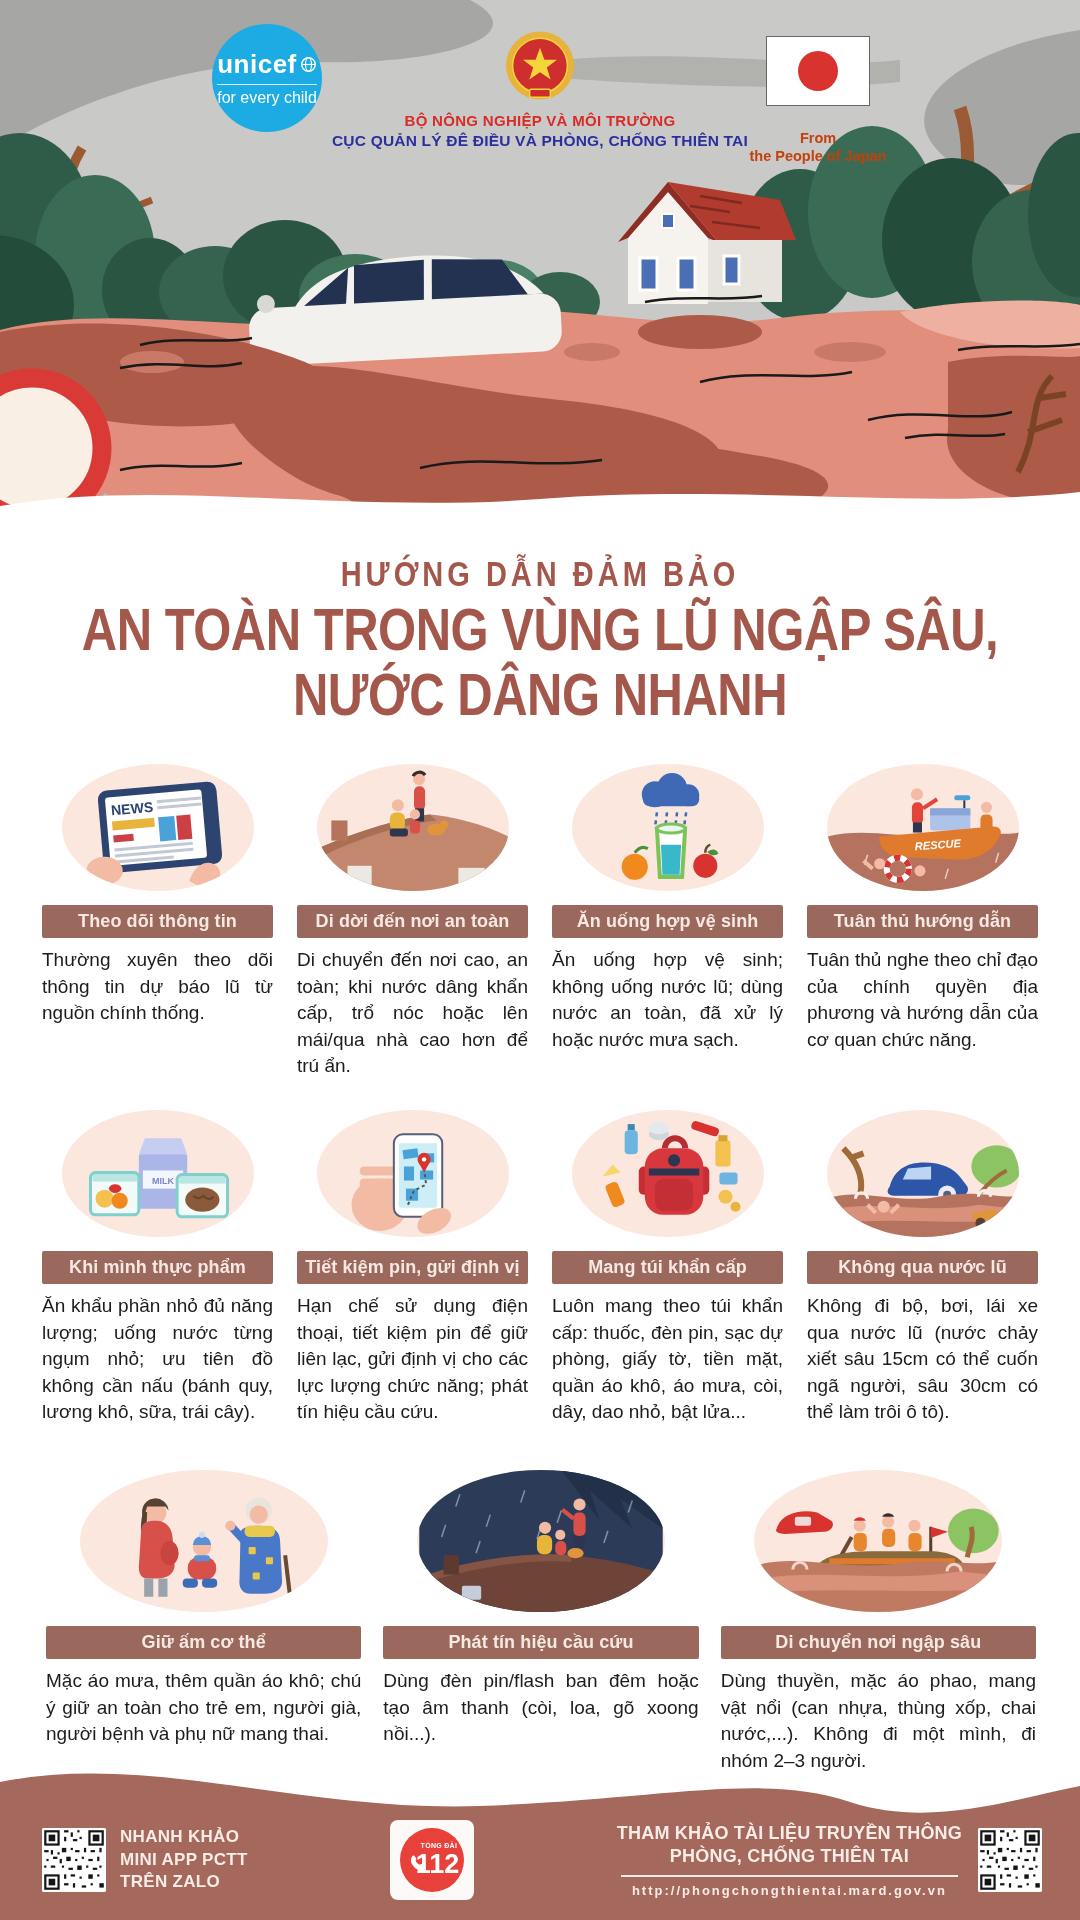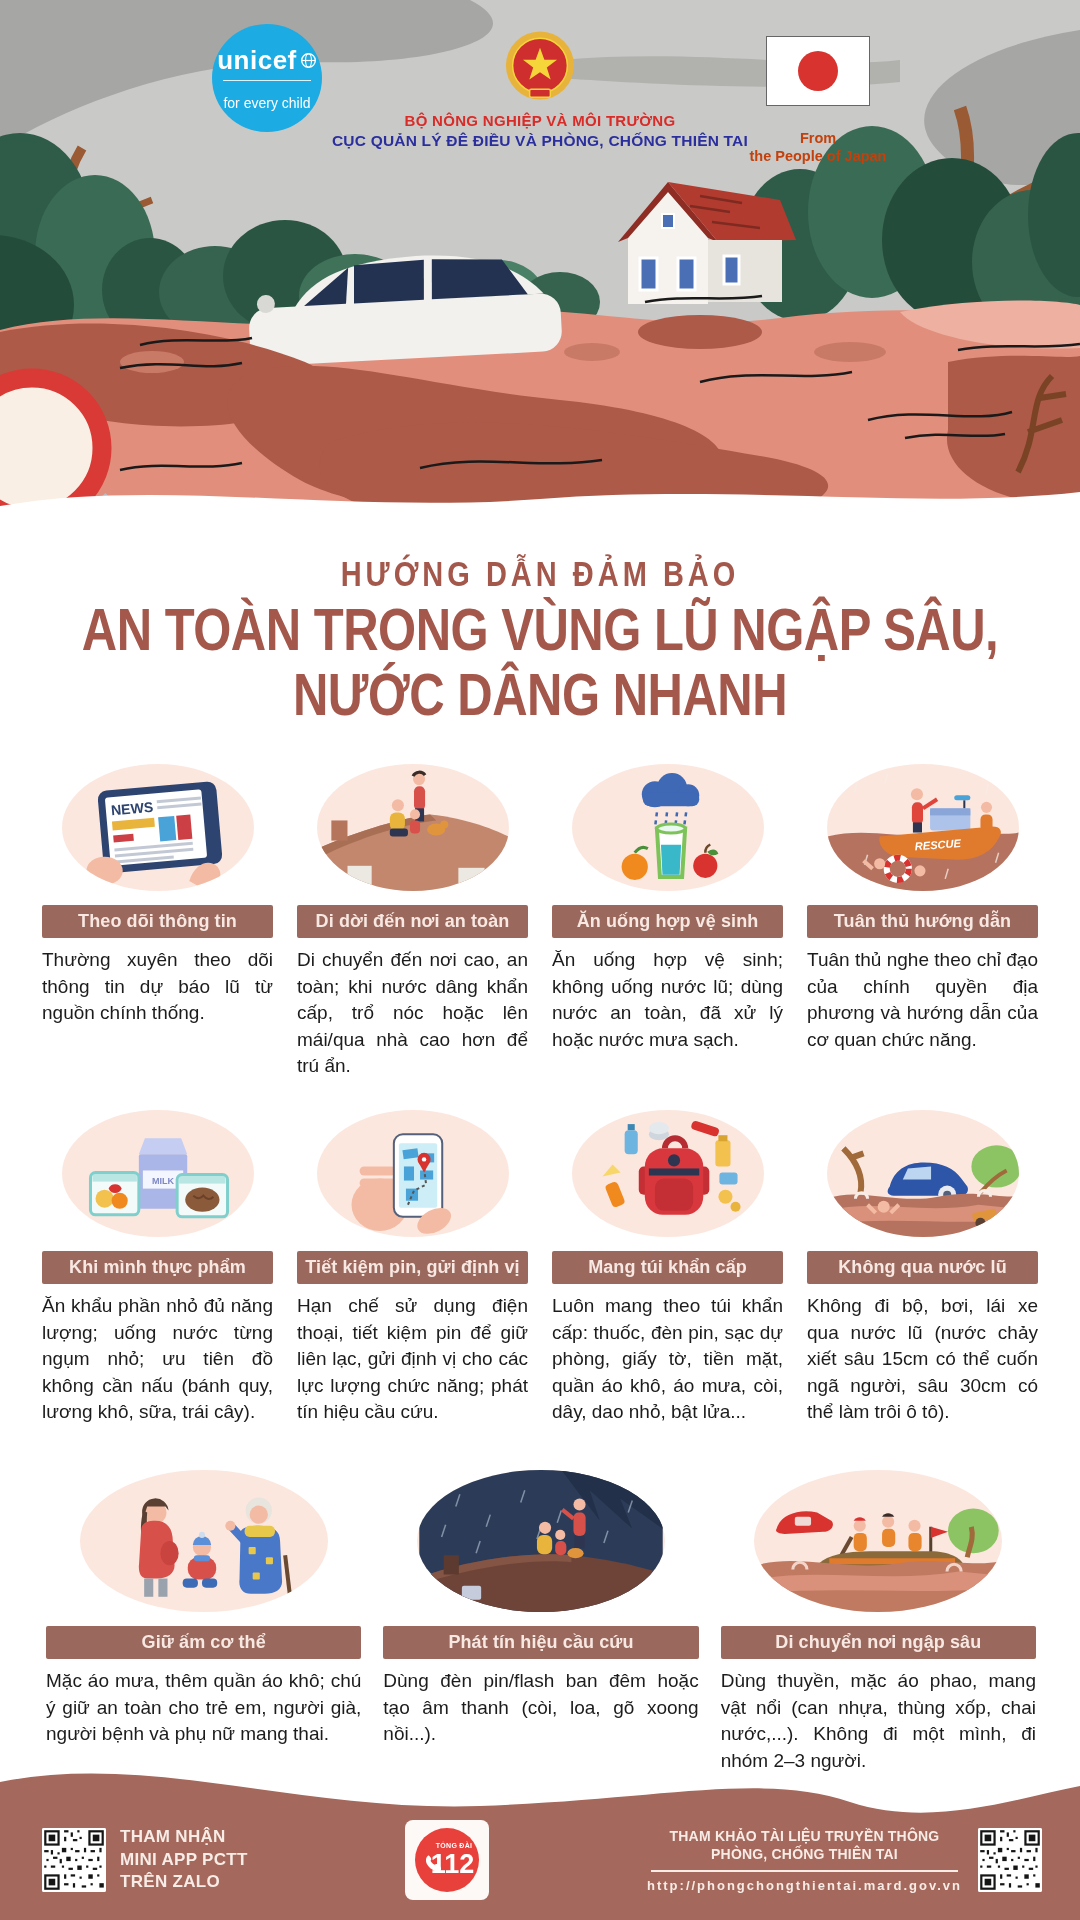--- a/index.html
+++ b/index.html
@@ -7,21 +7,21 @@
   body { font-family:"Liberation Sans","DejaVu Sans",sans-serif; }
   .poster{ position:relative; width:1080px; height:1920px; margin:0 auto; background:#ffffff; overflow:hidden; }
 
   
   .hero{ position:relative; width:1080px; height:532px; }
   .hero-svg{ position:absolute; inset:0; display:block; }
 
   .unicef-badge{ position:absolute; left:212px; top:24px; width:110px; height:108px; border-radius:50%;
     background:#1cabe2; color:#fff; display:flex; flex-direction:column; align-items:center; justify-content:center; gap:4px; }
   .u-name{ font-size:26px; font-weight:bold; letter-spacing:0.5px; display:flex; align-items:center; gap:3px; }
-  .u-tag{ font-size:14px; border-top:1px solid rgba(255,255,255,.85); padding-top:14px; }
+  .u-tag{ font-size:16px; border-top:1px solid rgba(255,255,255,.85); padding-top:4px; }
 
   .ministry{ position:absolute; left:50%; top:30px; transform:translateX(-50%); width:560px; text-align:center; }
   .emblem{ width:74px; height:74px; display:block; margin:0 auto 8px; }
   .min-l1{ color:#d92b27; font-weight:bold; font-size:15px; letter-spacing:0.3px; }
   .min-l2{ color:#2b2f9e; font-weight:bold; font-size:15.5px; margin-top:3px; letter-spacing:0.2px;text-align:center; }
 
   .japan{ position:absolute; left:733px; top:36px; width:170px; text-align:center; }
   .flag{ width:104px; height:70px; background:#fff; border:1px solid #666; margin:0 auto; display:flex; align-items:center; justify-content:center; }
   .sun{ width:40px; height:40px; border-radius:50%; background:#d8332f; display:block; }
   .j-cap{ margin-top:23px; font-size:14.5px; font-weight:bold; color:#c2410c; line-height:1.25; }
@@ -53,21 +53,21 @@
   .qr{ width:64px; height:64px; background:#fff; border-radius:2px; }
   .zalo-text{ font-size:17px; font-weight:bold; line-height:1.35; letter-spacing:0.3px; }
   .hotline-box{ background:#fdf9f6; border-radius:8px; padding:8px 10px; display:flex; align-items:center; gap:10px; }
   .hotline-circle{ width:64px; height:64px; border-radius:50%; background:#e8403a; position:relative; color:#fff; flex:0 0 auto; }
   .hl-badge{ position:absolute; right:7px; top:14px; font-size:7px; font-weight:bold; letter-spacing:0.3px; }
   .hl-num{ position:absolute; right:5px; top:21px; font-size:27px; font-weight:bold; }
   .hl-phone{ position:absolute; left:7px; top:24px; width:22px; height:22px; }
   .hotline-red{ background:#e8403a; color:#fff; border-radius:5px; padding:8px 10px; font-size:12.5px; font-weight:bold; text-align:center; line-height:1.3; }
   .f-right{ display:flex; align-items:center; gap:16px; }
   .docs{ text-align:center; }
-  .docs-l1,.docs-l2{ font-size:14px; font-weight:bold; letter-spacing:0.2px; line-height:1.3; }
+  .docs-l1,.docs-l2{ font-size:18px; font-weight:bold; letter-spacing:0.2px; line-height:1.3; }
   .docs-rule{ border-top:2px solid #f8ece6; margin:7px 4px 6px; }
   .docs-url{ font-size:13px; font-weight:bold; letter-spacing:2px; }
 </style>
 </head>
 <body>
 
 <svg width="0" height="0" style="position:absolute">
   <symbol id="qrsym" viewBox="0 0 29 29">
     <rect width="29" height="29" fill="#ffffff"></rect>
     <g fill="#151515">
@@ -588,21 +588,21 @@
     <svg class="footer-wave" viewBox="0 0 1080 260" preserveAspectRatio="none">
       <path d="M0,122 C150,92 300,152 480,146 C660,140 760,112 850,142 C930,168 1010,140 1080,126 L1080,260 L0,260 Z" fill="#a4685c"></path>
     </svg>
     <div class="footer-content">
 
       <div class="f-left">
         <svg class="qr" viewBox="0 0 29 29">
             <use href="#qrsym"></use>
           </svg>
         <div class="zalo-text">
-          <div>THAM NHẬN</div>
+          <div>NHANH KHẢO</div>
           <div>MINI APP PCTT</div>
           <div>TRÊN ZALO</div>
         </div>
       </div>
 
       <div class="hotline-box">
         <div class="hotline-circle">
           <svg class="hl-phone" viewBox="0 0 30 30">
             <path d="M8,5 C4.5,8 4.5,14 8.5,19 C12.5,24 19,27.5 23.5,26 C26,25 27,22 25,20 L21.5,17 C20.3,16 18.5,16.2 17.3,17.3 C14.8,16.4 12.6,14.4 11.7,12 C12.8,10.8 13,9 12,7.8 L9.8,5.2 C9.3,4.6 8.5,4.6 8,5 Z" fill="#ffffff"></path>
           </svg>

